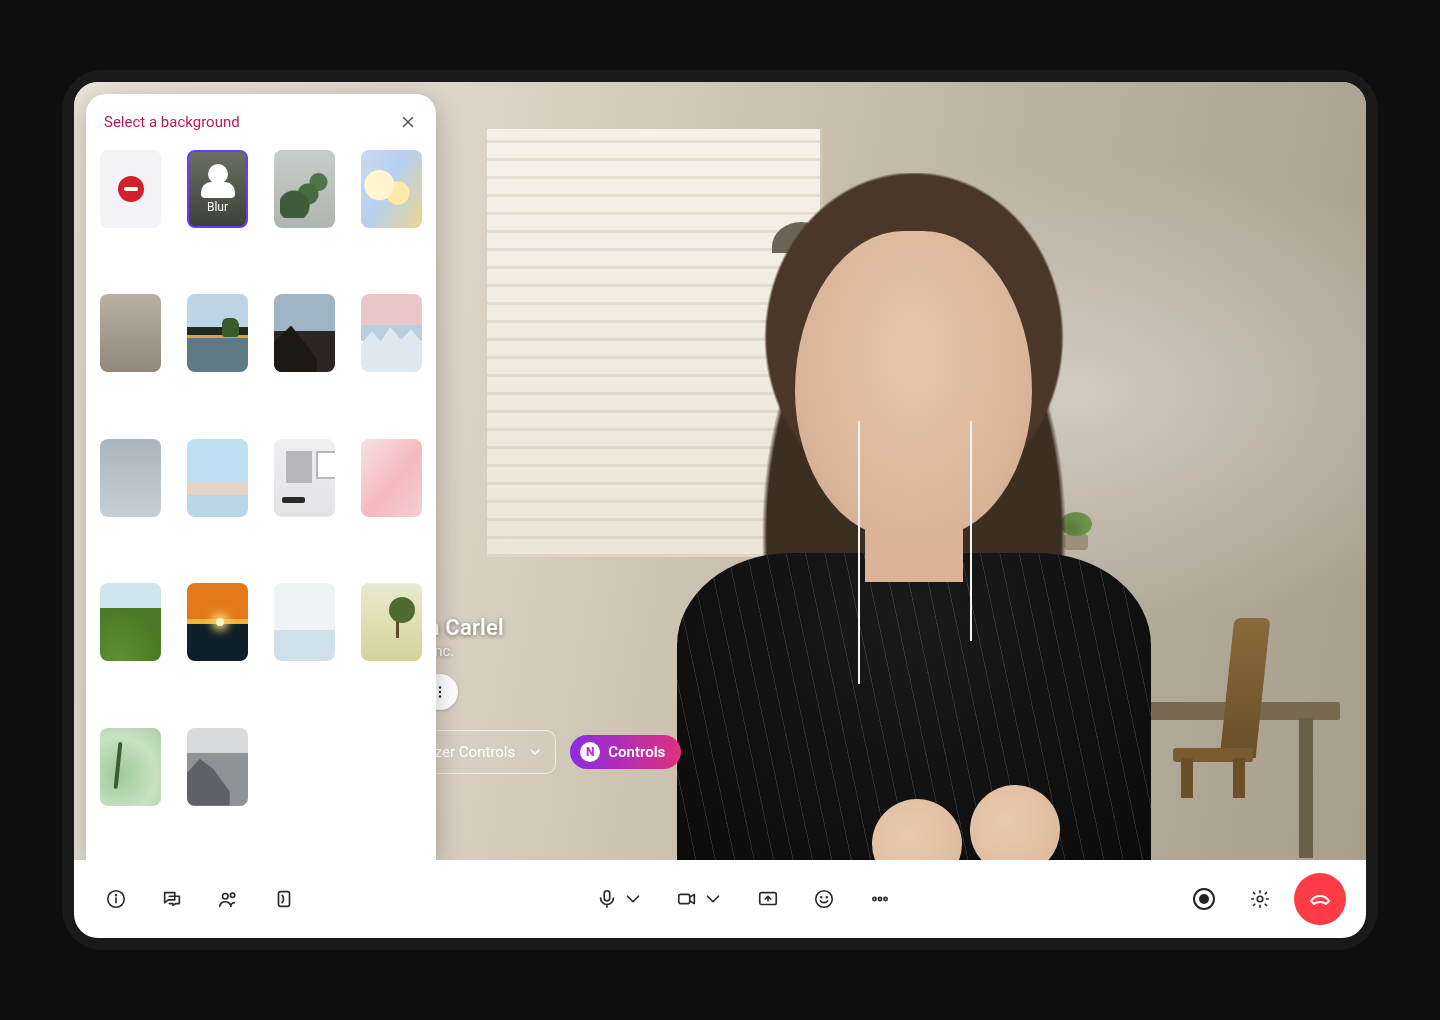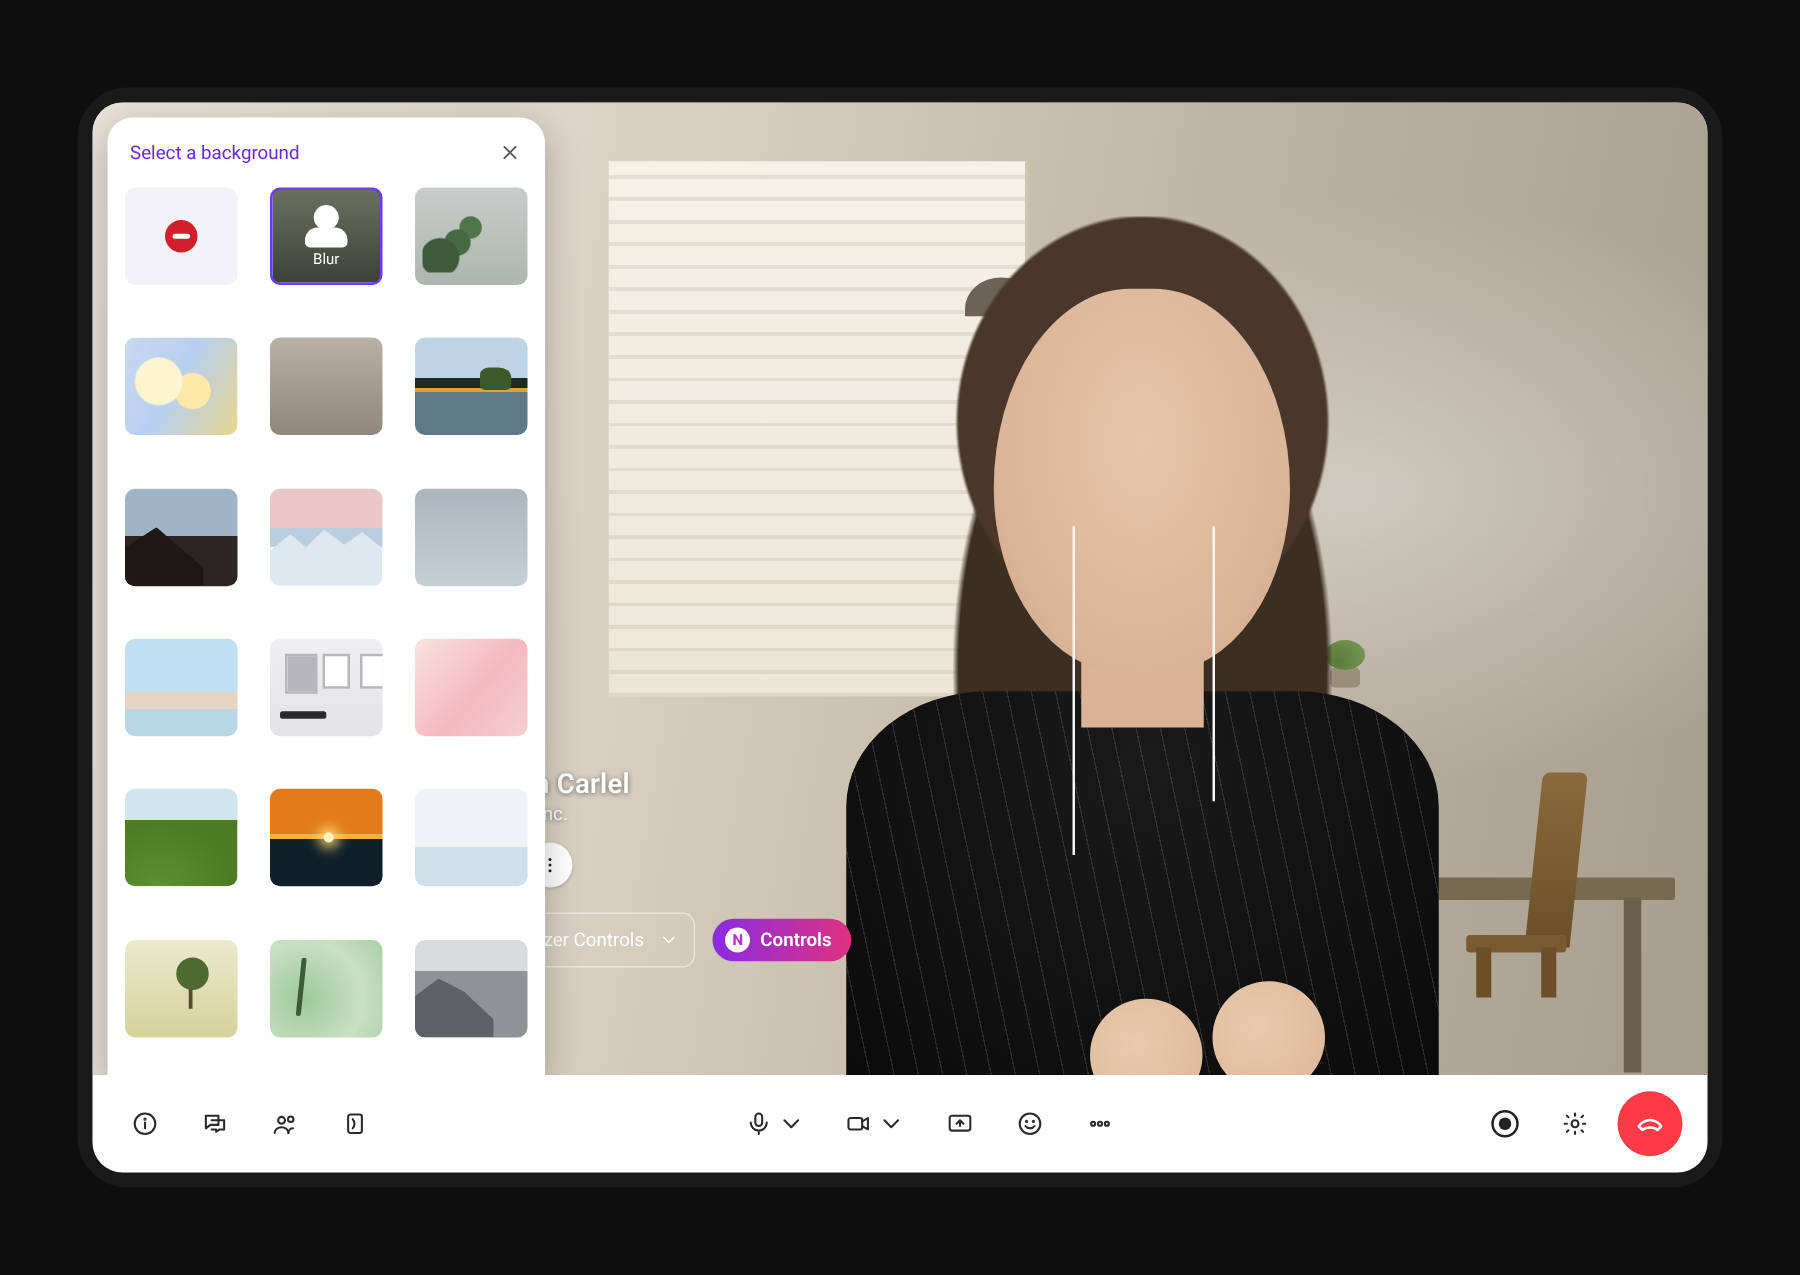--- a/index.html
+++ b/index.html
@@ -42,23 +42,23 @@
 .round-btn{width:36px;height:36px;border-radius:50%;display:inline-flex;align-items:center;justify-content:center;background:#fff;color:#222;box-shadow:0 1px 3px rgba(0,0,0,.2);cursor:pointer}
 .overlay-btns{position:absolute;left:300px;bottom:150px;display:flex;gap:12px}
 .dropdown{position:absolute;left:300px;bottom:86px;display:flex;align-items:center;gap:14px}
 .org-ctl{height:44px;padding:0 40px 0 16px;border:1px solid rgba(255,255,255,.6);border-radius:10px;color:#fff;font-size:15px;display:flex;align-items:center;position:relative;background:rgba(255,255,255,.04);cursor:pointer}
 .org-ctl .chev{position:absolute;right:12px;top:50%;transform:translateY(-50%)}
 .badge{height:34px;padding:0 16px 0 10px;border-radius:999px;background:linear-gradient(90deg,#8a2be2,#e0317f);color:#fff;font-weight:600;font-size:15px;display:flex;align-items:center;gap:8px}
 .badge .dot{width:20px;height:20px;border-radius:50%;background:#fff;color:#b832c7;display:flex;align-items:center;justify-content:center;font-size:12px;font-weight:800}
 
 .panel{position:absolute;left:12px;top:12px;width:350px;bottom:0;background:#fff;border-radius:20px 20px 0 0;box-shadow:0 8px 28px rgba(0,0,0,.25);display:flex;flex-direction:column;z-index:5}
 .panel-head{display:flex;align-items:center;justify-content:space-between;padding:14px 14px 8px 18px}
-.panel-head span{font-size:15px;color:#6d28d9}
+.panel-head span{font-size:15px;color:#be185d}
 .close{width:28px;height:28px;border-radius:6px;display:flex;align-items:center;justify-content:center;cursor:pointer;color:#555}
-.grid{flex:1;overflow:auto;padding:6px 14px 14px;display:grid;grid-template-columns:1fr 1fr 1fr;gap:26px}
+.grid{flex:1;overflow:auto;padding:6px 14px 14px;display:grid;grid-template-columns:1fr 1fr 1fr 1fr;gap:26px}
 .tile{height:78px;border-radius:8px;overflow:hidden;position:relative;cursor:pointer;background:#ddd}
 .tile.none{background:#f3f2f6;display:flex;align-items:center;justify-content:center}
 .tile.none .minus{width:26px;height:26px;border-radius:50%;background:#d21f2a;position:relative}
 .tile.none .minus::after{content:"";position:absolute;left:6px;right:6px;top:11px;height:4px;background:#fff;border-radius:2px}
 .tile.blur{background:linear-gradient(180deg,#6a6f63,#3d4238);display:flex;flex-direction:column;align-items:center;justify-content:center;color:#fff;border:2px solid #6b3cf0}
 .tile.blur .usr{width:20px;height:20px;background:#fff;border-radius:50%;position:relative;margin-bottom:2px}
 .tile.blur .usr::after{content:"";position:absolute;left:-7px;top:18px;width:34px;height:16px;background:#fff;border-radius:10px 10px 4px 4px}
 .tile.blur small{font-size:12px;margin-top:14px}
 .t-branch{background:linear-gradient(#c7cdca,#aeb6b1);position:relative}
 .t-branch::after{content:"";position:absolute;left:6px;top:8px;width:70px;height:60px;background:radial-gradient(circle at 20% 80%,#3e5a3a 20%,transparent 22%),radial-gradient(circle at 40% 60%,#466a42 18%,transparent 20%),radial-gradient(circle at 55% 40%,#4f7548 16%,transparent 18%)}

